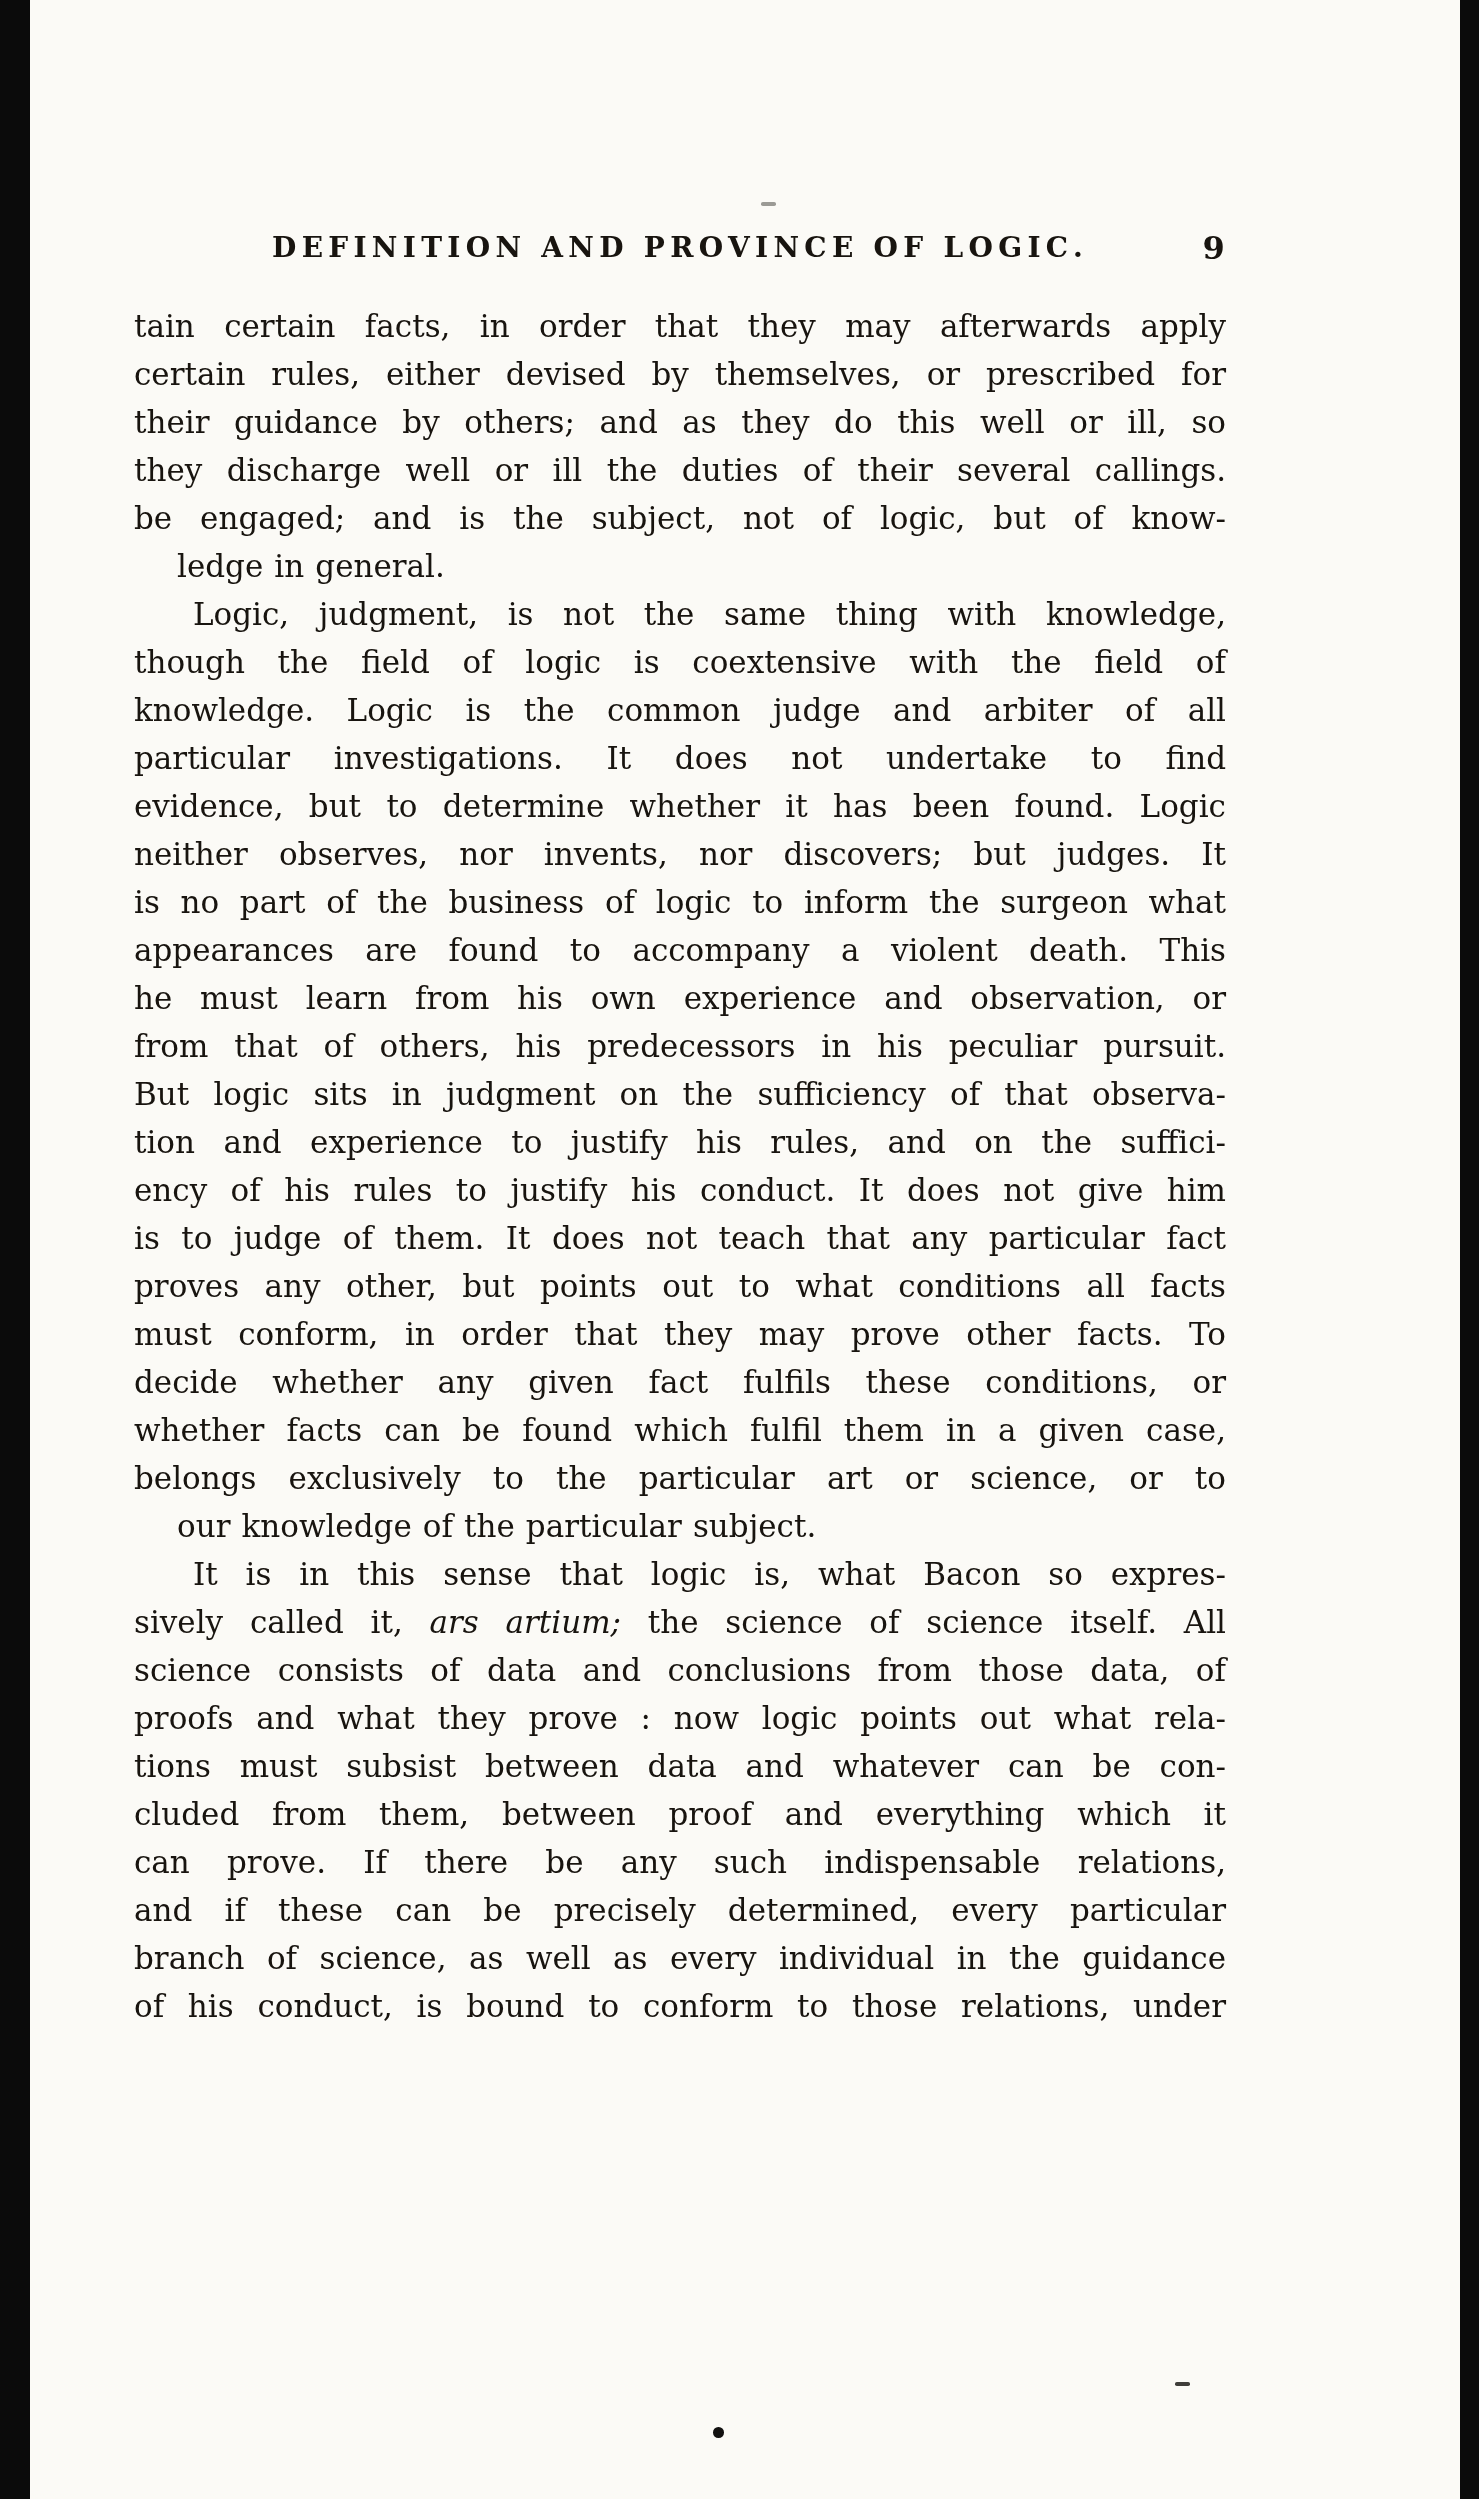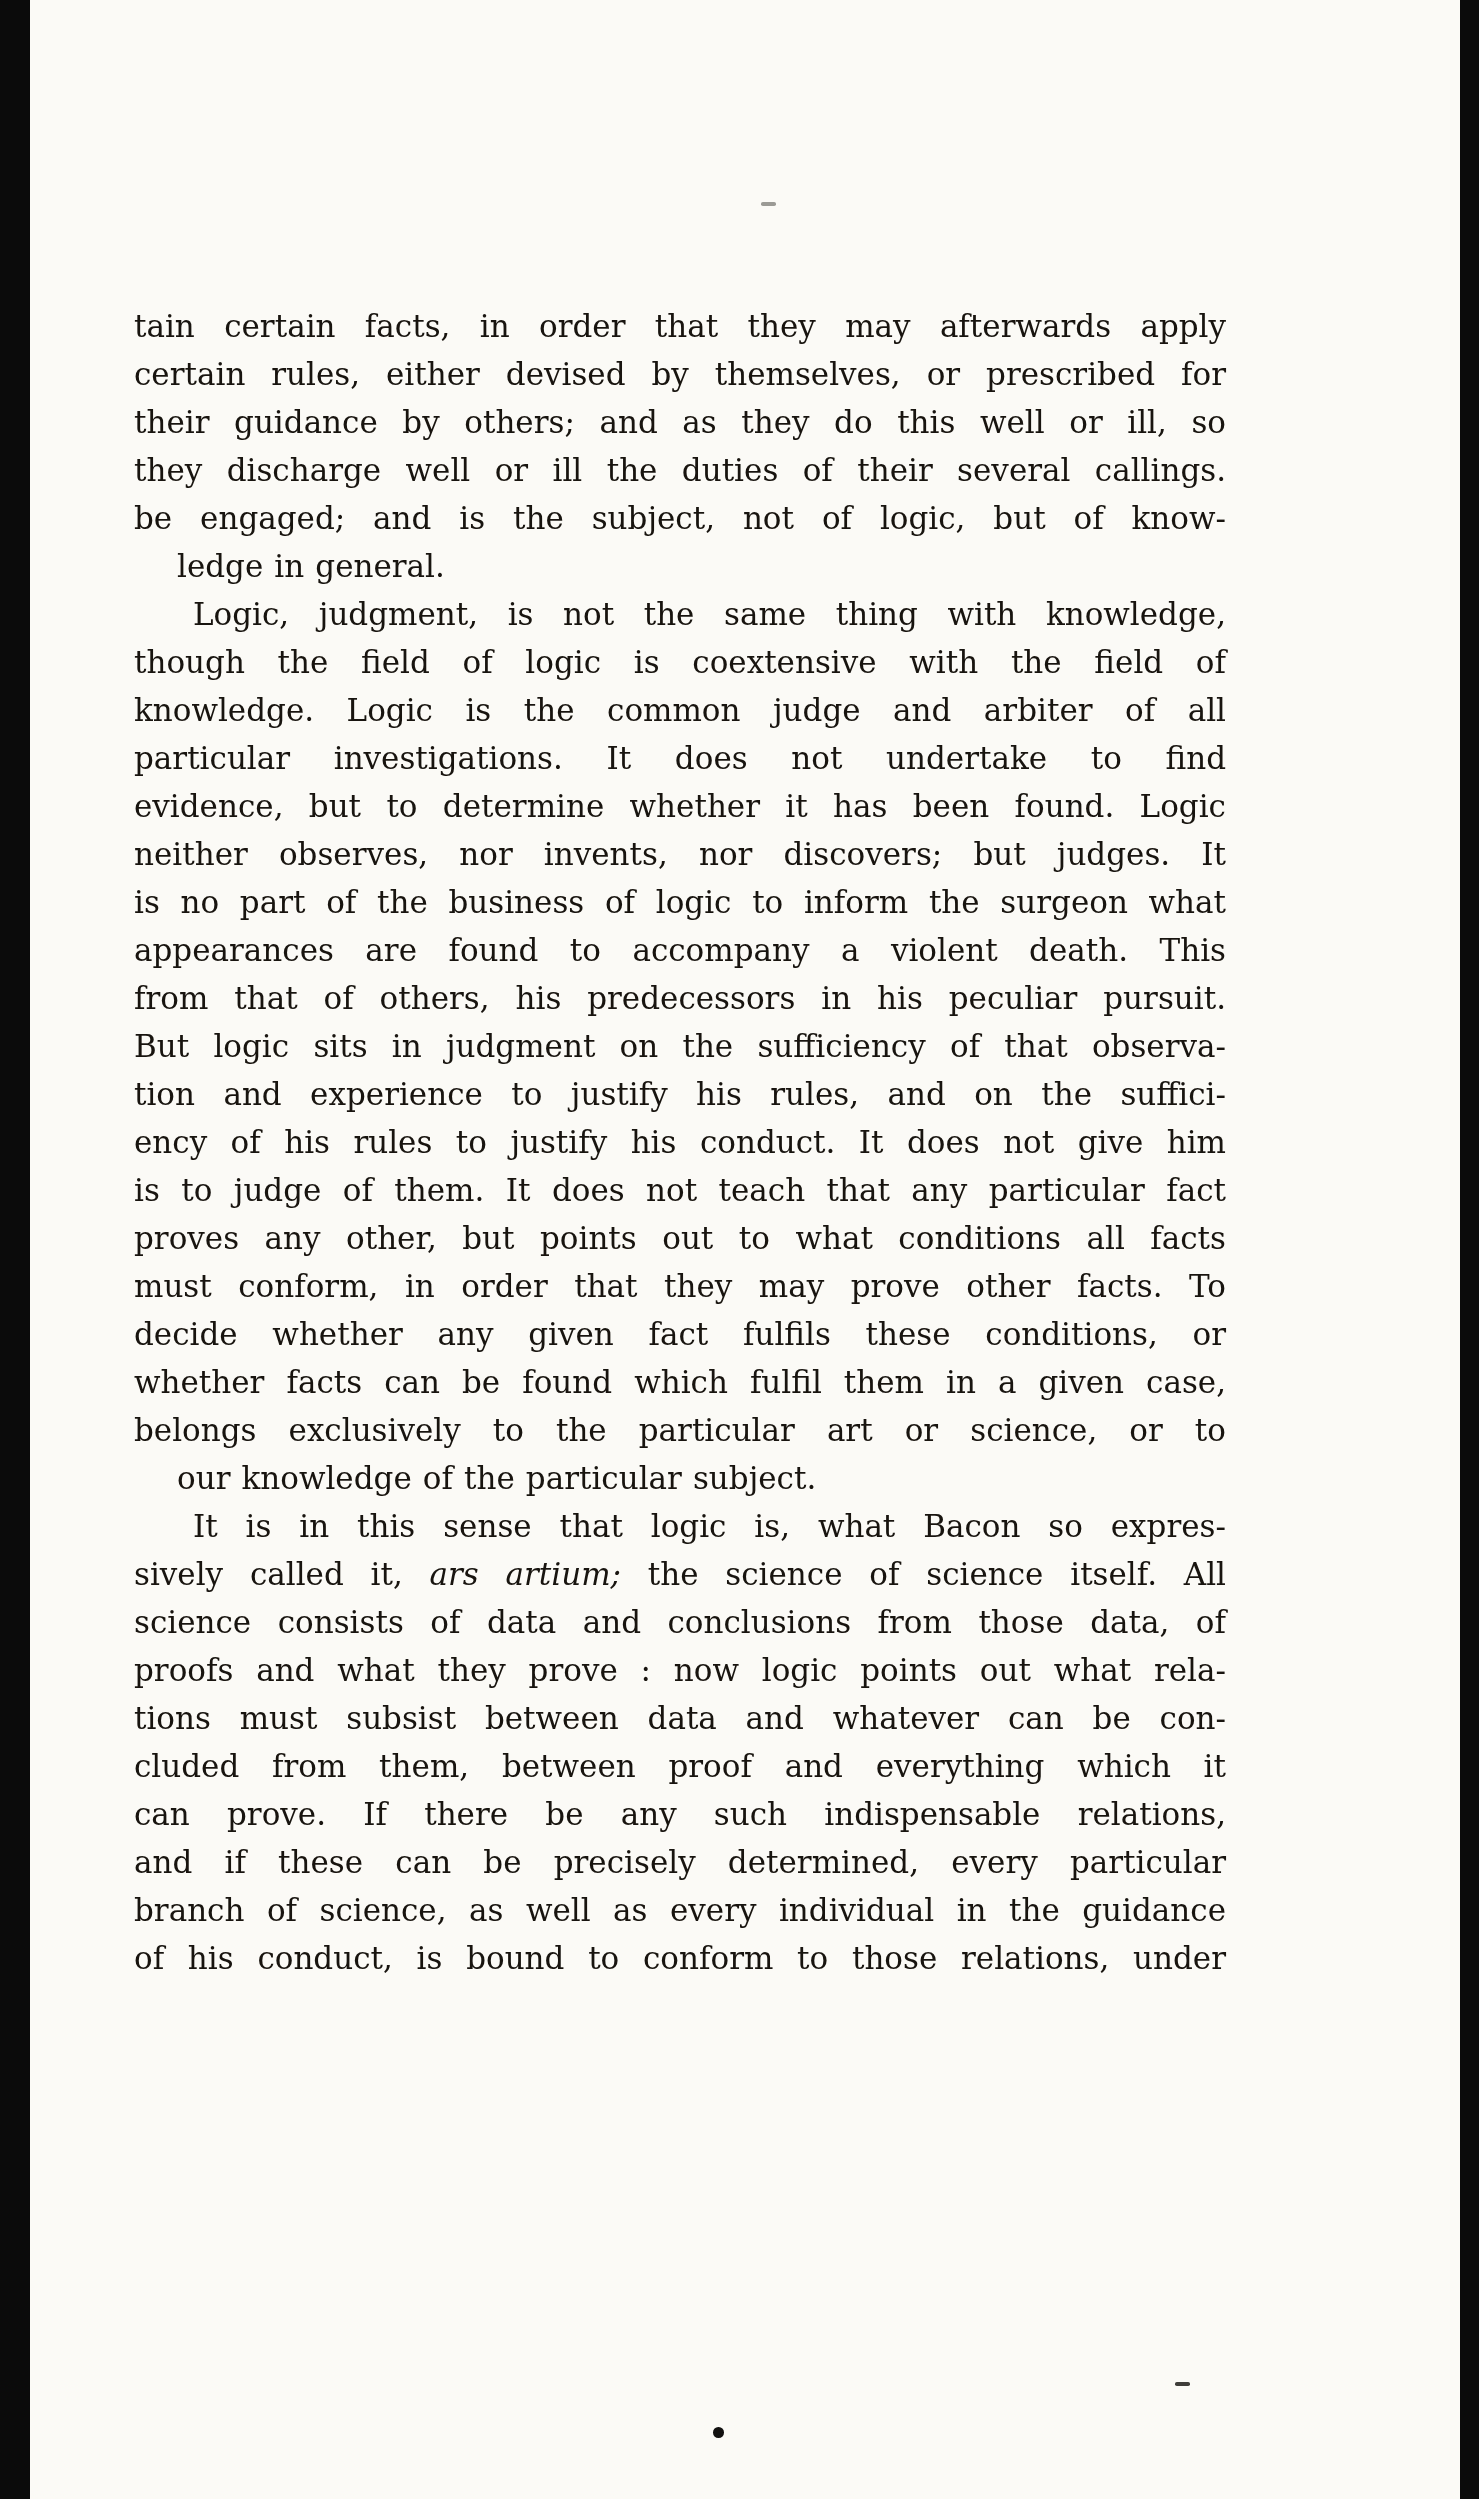--- a/index.html
+++ b/index.html
@@ -95,39 +95,44 @@
 </head>
 <body>
 
 <div class="page">
 
   <div class="scan-bar left"></div>
   <div class="scan-bar right"></div>
 
   <div class="artifact-dash-top"></div>
 
+  <div class="header">
+    <span class="running-title">DEFINITION AND PROVINCE OF LOGIC.</span>
+    <span class="page-number">9</span>
+  </div>
 
   <div class="text-block">
       <div class="paragraph">
         <div class="line">tain certain facts, in order that they may afterwards apply</div>
         <div class="line">certain rules, either devised by themselves, or prescribed for</div>
         <div class="line">their guidance by others; and as they do this well or ill, so</div>
         <div class="line">they discharge well or ill the duties of their several callings.</div>
         <div class="line">be engaged; and is the subject, not of logic, but of know-</div>
         <div class="line last">ledge in general.</div>
       </div>
       <div class="paragraph">
         <div class="line indent">Logic, judgment, is not the same thing with knowledge,</div>
         <div class="line">though the field of logic is coextensive with the field of</div>
         <div class="line">knowledge. Logic is the common judge and arbiter of all</div>
         <div class="line">particular investigations. It does not undertake to find</div>
         <div class="line">evidence, but to determine whether it has been found. Logic</div>
         <div class="line">neither observes, nor invents, nor discovers; but judges. It</div>
         <div class="line">is no part of the business of logic to inform the surgeon what</div>
         <div class="line">appearances are found to accompany a violent death. This</div>
+        <div class="line">he must learn from his own experience and observation, or</div>
         <div class="line">from that of others, his predecessors in his peculiar pursuit.</div>
         <div class="line">But logic sits in judgment on the sufficiency of that observa-</div>
         <div class="line">tion and experience to justify his rules, and on the suffici-</div>
         <div class="line">ency of his rules to justify his conduct. It does not give him</div>
         <div class="line">is to judge of them. It does not teach that any particular fact</div>
         <div class="line">proves any other, but points out to what conditions all facts</div>
         <div class="line">must conform, in order that they may prove other facts. To</div>
         <div class="line">decide whether any given fact fulfils these conditions, or</div>
         <div class="line">whether facts can be found which fulfil them in a given case,</div>
         <div class="line">belongs exclusively to the particular art or science, or to</div>

